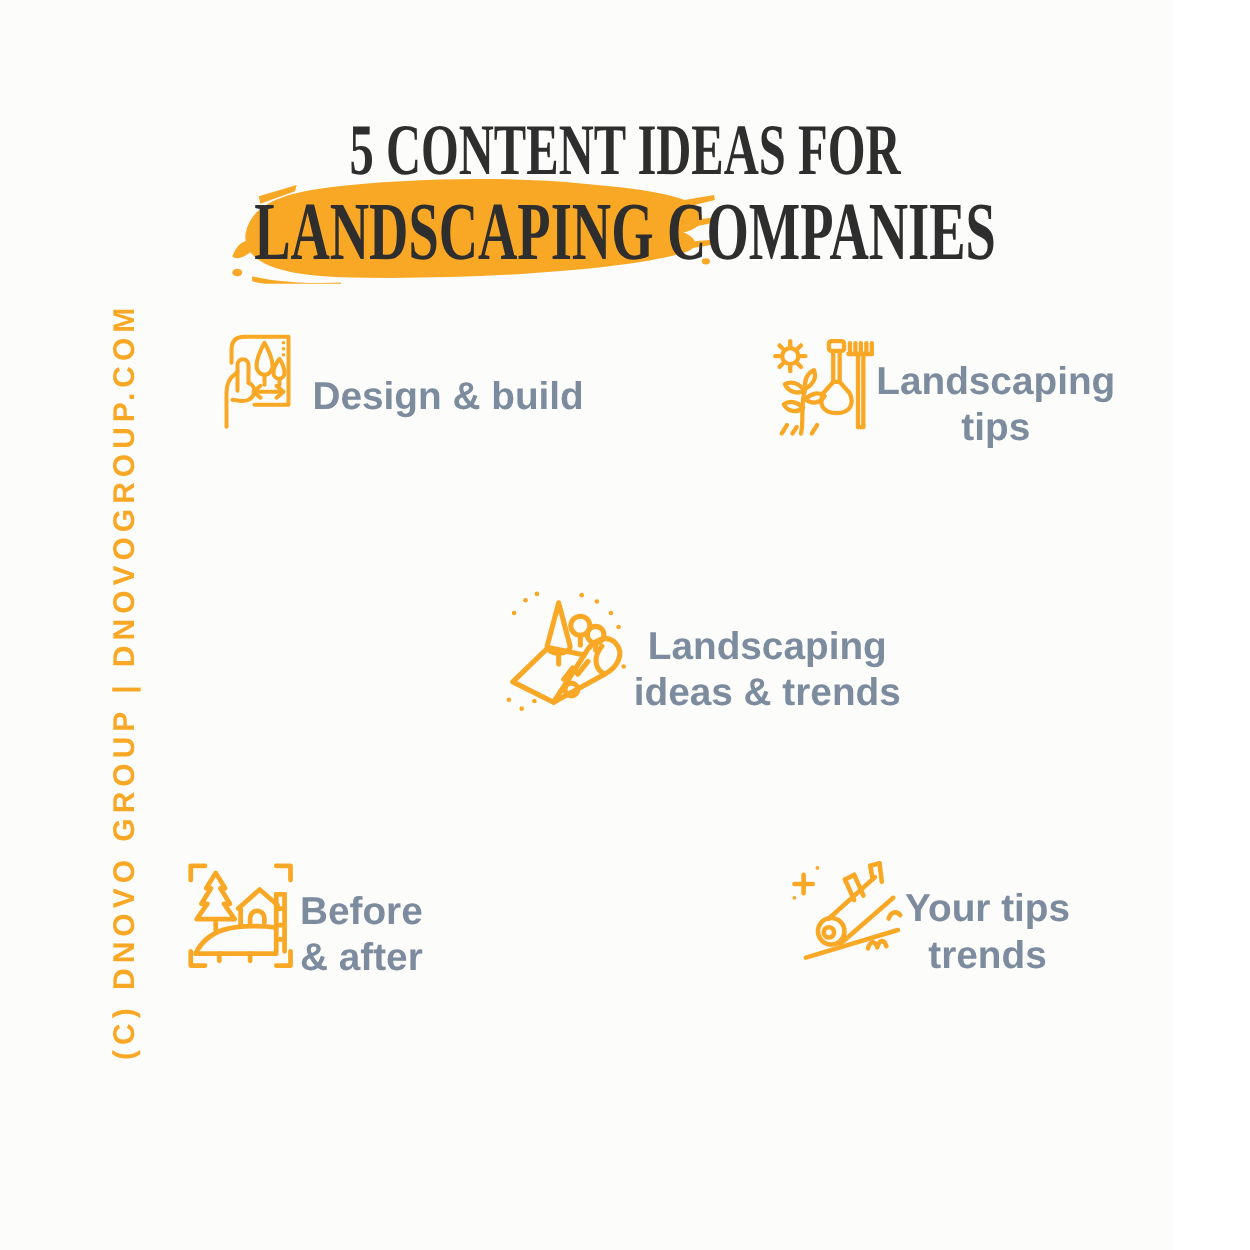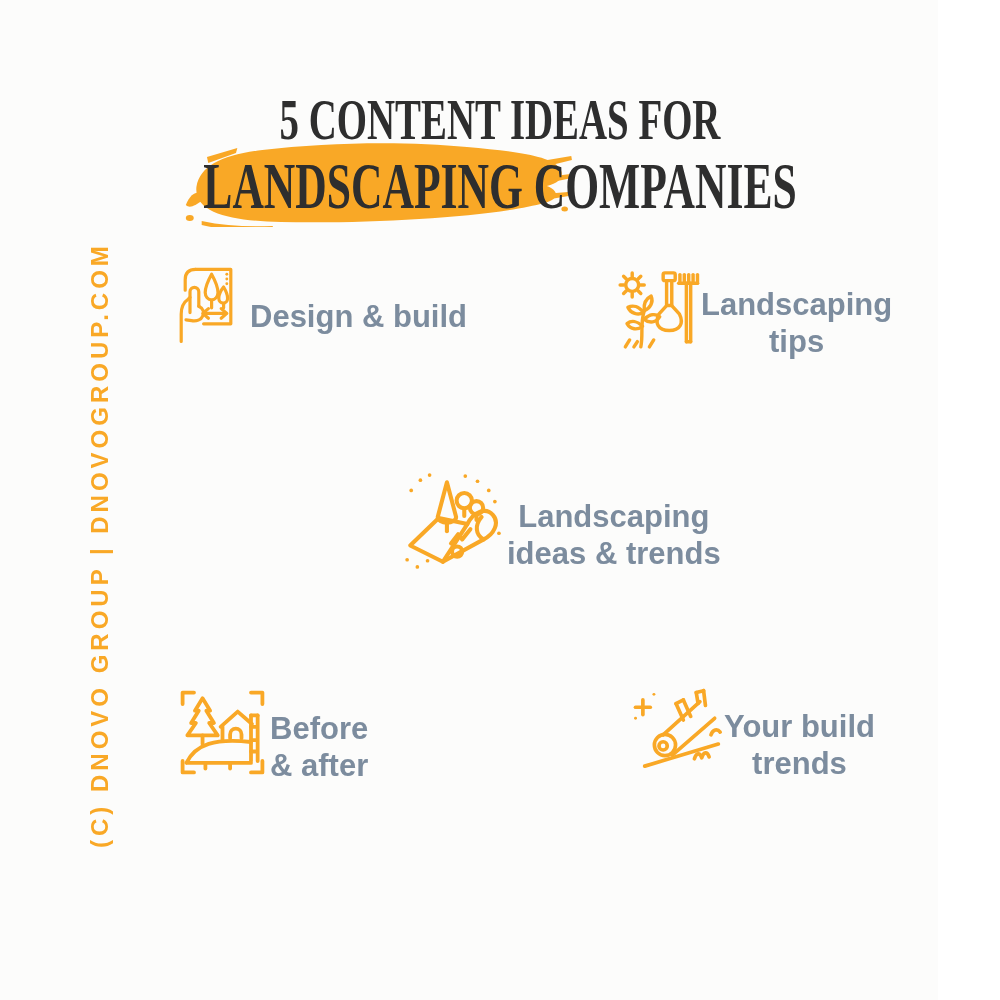--- a/index.html
+++ b/index.html
@@ -24,21 +24,21 @@
     color:#F9A826;font-size:24px;font-weight:700;letter-spacing:4px;white-space:nowrap;
   }
   
   .item{position:absolute;width:340px;display:flex;flex-direction:row;align-items:center;}
   .item .icn{flex:0 0 auto;}
   .item .label{font-weight:700;color:#7C8C9E;text-align:center;font-size:31px;line-height:37px;}
   .item .label span{display:block;}
   #item1{left:170px;top:256px;} #item1 .icn{position:relative;left:-8px;} #item1 .label{margin-top:26px;}
   #item2{left:615px;top:258px;} #item2 .label{margin-top:28px;}
   #item3{left:395px;top:470px;} #item3 .label{margin-top:28px;}
-  #item4{left:175px;top:680px;} #item4 .label{margin-top:30px;}
+  #item4{left:145px;top:680px;} #item4 .label{margin-top:30px;}
   #item5{left:628px;top:684px;} #item5 .label{margin-top:24px;}
   .icn svg{display:block;}
   .icn path,.icn rect,.icn circle,.icn line{
     fill:none;stroke:#F9A826;stroke-width:4;stroke-linecap:round;stroke-linejoin:round;
   }
   .icn .fill{fill:#F9A826;stroke:none;}
 </style>
 </head>
 <body>
 
@@ -211,18 +211,18 @@
           <path d="M50 18 L58 14"></path>
         <path d="M74 18 L72 6"></path>
           <path d="M82 20 L80 4"></path>
           <path d="M72 6 L80 4"></path>
         <path d="M16 86 L96 62"></path>
         <path d="M70 78 C72 71 76 71 78 77 C80 70 84 70 86 76"></path>
         <path d="M88 52 C90 46 95 45 98 49"></path>
       </svg>
     </div>
     <div class="label">
-      <span>Your build</span>
+      <span>Your tips</span>
       <span>trends</span>
     </div>
   </div>
 
 </div>
 
 </body></html>

